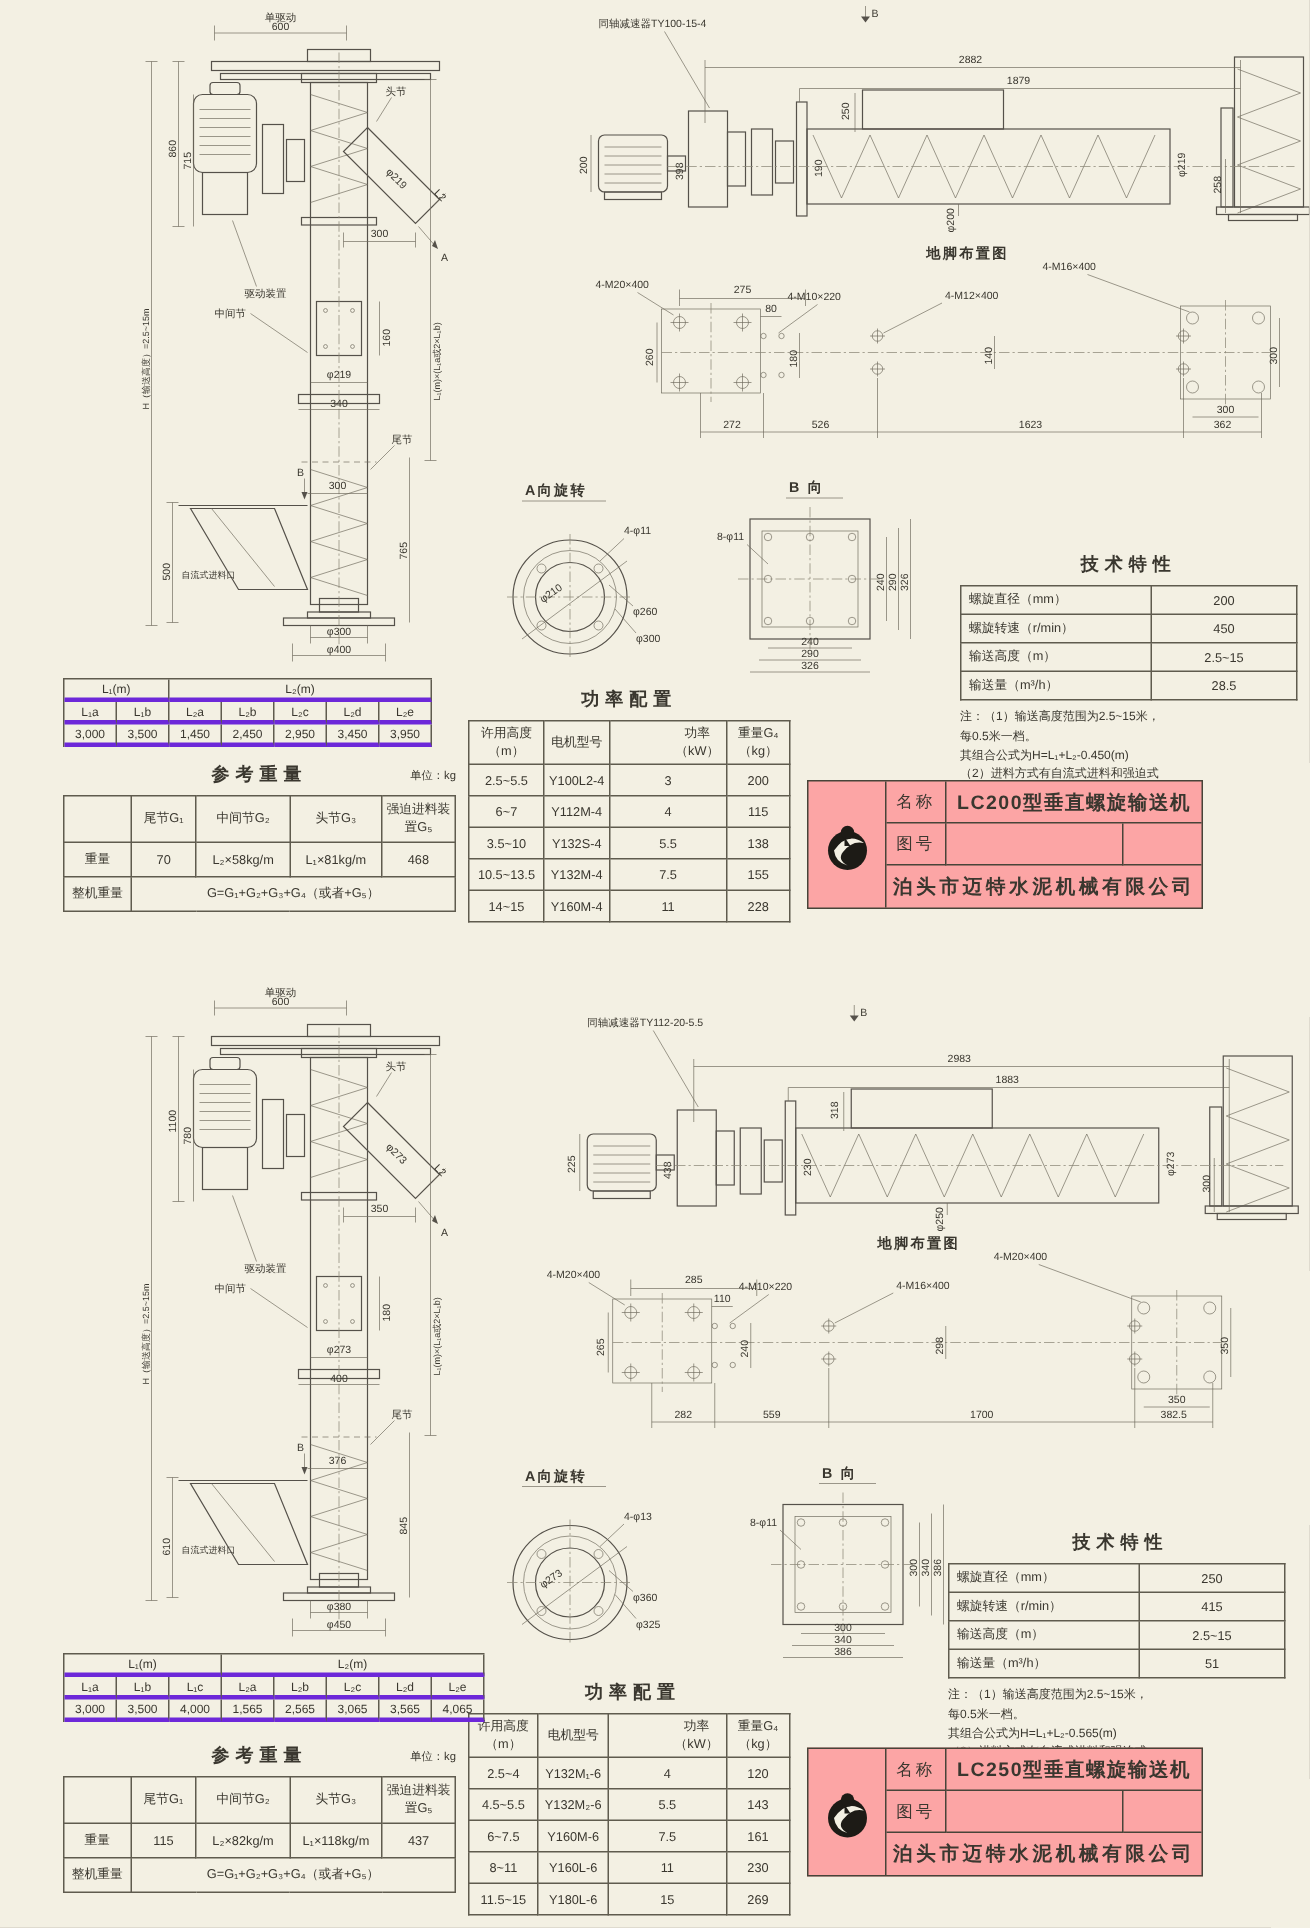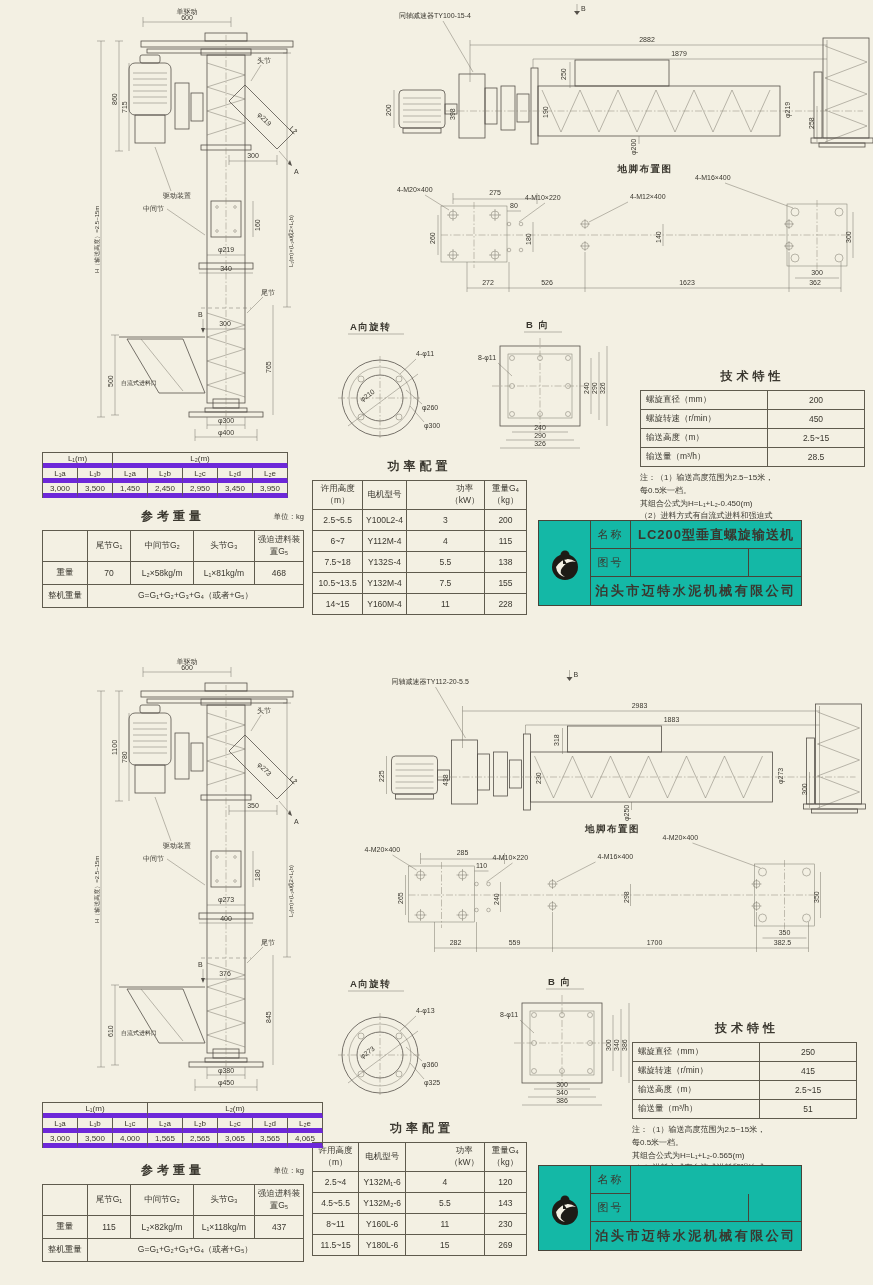--- a/index.html
+++ b/index.html
@@ -37,29 +37,29 @@
   .wt-t th:nth-child(1){width:46px;}
   .wt-t th:nth-child(2){width:44px;}
   .wt-t th:nth-child(3){width:62px;}
   .wt-t th:nth-child(4){width:60px;}
   .wt-t th:nth-child(5){width:50px;margin-top:13px;}
   .unit{font-size:7.5px;position:absolute;right:0;top:4px;padding-left:12px;}
   .wt-head{position:relative;}
   
   .lt{border-top:1px solid #5f5b4e;border-left:1px solid #5f5b4e;display:inline-block;font-size:8px;}
   .ltr{display:flex;}
-  .ltc{box-sizing:border-box;border-right:1px solid #5f5b4e;border-bottom:5px solid #6d28d9;
+  .ltc{box-sizing:border-box;border-right:1px solid #5f5b4e;border-bottom:3px solid #6d28d9;
        height:15px;width:35px;display:flex;align-items:center;justify-content:center;}
   .sp2{width:70px;}
   .sp3{width:105px;}
   .sp5{width:175px;}
   .grp{display:contents;}
   
   .tblock{display:grid;grid-template-columns:52px 40px 118px 52px;grid-template-rows:28px 28px 28px;
-          border:1.3px solid #474439;background:#14b8a6;}
+          border:1.3px solid #474439;background:#fca5a5;}
   .tblock>div{box-sizing:border-box;display:flex;align-items:center;justify-content:center;}
   .tb-logo{grid-row:1/4;grid-column:1;border-right:1px solid #474439;}
   .tb-lab{border-right:1px solid #474439;border-bottom:1px solid #474439;font-size:11px;letter-spacing:2px;}
   .tb-name{grid-column:3/5;border-bottom:1px solid #474439;font-size:13px;font-weight:bold;letter-spacing:1px;}
   .tb-c1{border-right:1px solid #474439;border-bottom:1px solid #474439;}
   .tb-c2{border-bottom:1px solid #474439;}
   .tb-co{grid-column:2/5;font-size:13px;font-weight:bold;letter-spacing:2.5px;}
 </style>
 </head>
 <body>
@@ -352,21 +352,21 @@
               <td>3</td>
               <td>200</td>
             </tr>
             <tr>
               <td>6~7</td>
               <td>Y112M-4</td>
               <td>4</td>
               <td>115</td>
             </tr>
             <tr>
-              <td>7.5~18</td>
+              <td>3.5~10</td>
               <td>Y132S-4</td>
               <td>5.5</td>
               <td>138</td>
             </tr>
             <tr>
               <td>10.5~13.5</td>
               <td>Y132M-4</td>
               <td>7.5</td>
               <td>155</td>
             </tr>
@@ -732,20 +732,26 @@
               <td>4</td>
               <td>120</td>
             </tr>
             <tr>
               <td>4.5~5.5</td>
               <td>Y132M₂-6</td>
               <td>5.5</td>
               <td>143</td>
             </tr>
             <tr>
+              <td>6~7.5</td>
+              <td>Y160M-6</td>
+              <td>7.5</td>
+              <td>161</td>
+            </tr>
+            <tr>
               <td>8~11</td>
               <td>Y160L-6</td>
               <td>11</td>
               <td>230</td>
             </tr>
             <tr>
               <td>11.5~15</td>
               <td>Y180L-6</td>
               <td>15</td>
               <td>269</td>
@@ -805,20 +811,21 @@
   <div class="abs tblock" style="left:538px;top:515px">
     <div class="tb-logo">
       <svg width="34" height="38" viewBox="0 0 34 38">
         <circle cx="17" cy="23" r="13" fill="#1d1b16"></circle>
         <path d="M8,23 Q17,10 28,18 Q20,16 14,24 Q10,29 17,33 Q9,31 8,23Z" fill="#f3f0e3"></path>
         <circle cx="17" cy="11" r="4.5" fill="#1d1b16"></circle>
         <path d="M15,14 L19,20 L15,20Z" fill="#1d1b16"></path>
       </svg>
     </div>
     <div class="tb-lab" style="grid-row:1;grid-column:2">名称</div>
+    <div class="tb-name" style="grid-row:1">LC250型垂直螺旋输送机</div>
     <div class="tb-lab" style="grid-row:2;grid-column:2">图号</div>
     <div class="tb-c1" style="grid-row:2;grid-column:3"></div>
     <div class="tb-c2" style="grid-row:2;grid-column:4"></div>
     <div class="tb-co" style="grid-row:3">泊头市迈特水泥机械有限公司</div>
   </div>
 </div>
 
 </div>
 
 </body></html>

